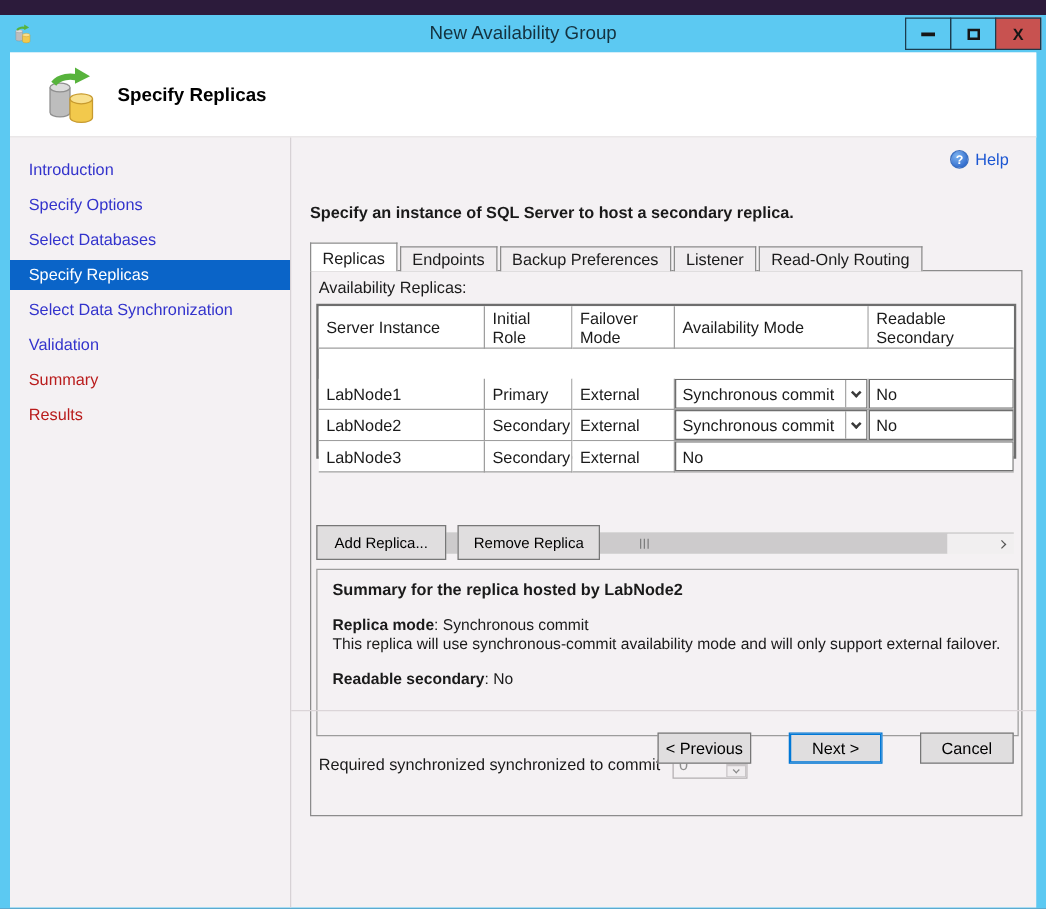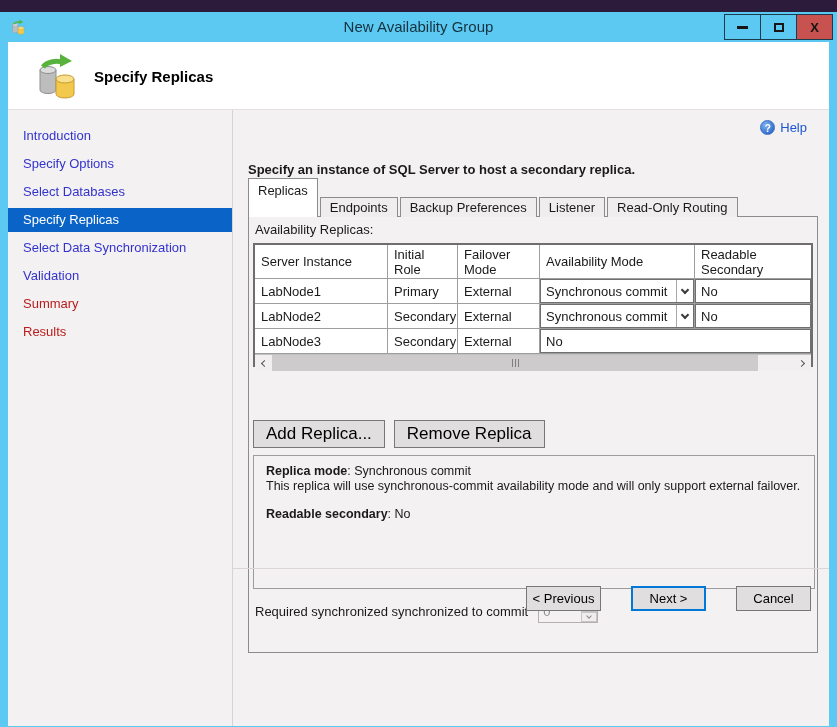--- a/index.html
+++ b/index.html
@@ -47,29 +47,29 @@
   .help-badge { width:15px; height:15px; border-radius:50%；; border-radius:50%;
     background:radial-gradient(circle at 35% 30%, #7db4f0, #1b56c2); color:#fff;
     font-size:10px; font-weight:bold; text-align:center; line-height:15px;
     border:1px solid #3a6fc0; }
   .instruction { position:absolute; left:15px; top:52px; font-weight:bold; }
 
   .tabstrip { position:absolute; left:15px; top:84px; height:23px; display:flex;
     align-items:flex-end; z-index:2; }
   .tab { height:20px; padding:2px 9px 0; border:1px solid #8c8c8c; border-bottom:none;
     background:#f0edef; margin-right:2px; white-space:nowrap; cursor:default; }
-  .tab.active { height:39px; padding-top:4px; background:#ffffff; }
+  .tab.active { height:23px; padding-top:4px; background:#ffffff; }
 
   .panel { position:absolute; left:15px; top:106px; width:570px; height:437px;
     border:1px solid #8c8c8c; }
   .avail-label { position:absolute; left:6px; top:5px; }
 
   
   .grid-box { position:absolute; left:4px; top:26px; width:560px; height:124px;
-    border:2px solid #6e6e6e; background:#ffffff; display:flex; flex-direction:column; }
+    border:2px solid #6e6e6e; background:#ffffff; display:flex; flex-direction:column;gap:24px; }
   .g-row { display:flex; flex:0 0 auto; }
   .g-cell { border-right:1px solid #9e9e9e; border-bottom:1px solid #9e9e9e;
     display:flex; align-items:center; padding-left:6px; overflow:hidden; white-space:nowrap;
     background:#fff; }
   .g-head .g-cell { white-space:pre-line; line-height:15px; height:34px; }
   .g-body .g-cell { height:25px; }
   .c0 { flex:0 0 133px; } .c1 { flex:0 0 70px; } .c2 { flex:0 0 82px; }
   .c3 { flex:0 0 155px; padding:0 !important; } .c4 { flex:1 1 auto; border-right:none; padding:0 !important; }
   .combo { width:100%; height:100%; border:1px solid #6f6f6f; background:#fff;
     display:flex; align-items:center; }
@@ -86,21 +86,21 @@
   .sb-btn { flex:0 0 17px; display:flex; align-items:center; justify-content:center; background:#f1eff0; }
   .sb-ch { width:5px; height:5px; border-right:1px solid #555; border-bottom:1px solid #555; }
   .sb-ch.left { transform:rotate(135deg); margin-left:2px; }
   .sb-ch.right { transform:rotate(-45deg); margin-right:2px; }
   .sb-thumb { flex:0 0 486px; background:#cdcbcc; display:flex; align-items:center; justify-content:center; }
   .sb-grip { width:1px; height:8px; background:#7e7e7e; box-shadow:3px 0 0 #7e7e7e, -3px 0 0 #7e7e7e; }
   .sb-track { flex:1 1 auto; background:#f1eff0; }
 
   .grid-btns { position:absolute; left:4px; top:203px; display:flex; gap:9px; }
   .btn { min-width:104px; height:28px; padding:0 12px; background:#e0dedf;
-    border:1px solid #777777; font-family:inherit; font-size:17px; color:#000; cursor:default; }
+    border:1px solid #777777; font-family:inherit; font-size:12px; color:#000; cursor:default; }
 
   .summary-box { position:absolute; left:4px; top:238px; width:562px; height:134px;
     border:1px solid #9c9c9c; padding:8px 12px; font-size:12.5px; line-height:15px; }
   .sum-title { font-weight:bold; font-size:13px; margin-bottom:14px; }
   .sum-para { margin-bottom:13px; }
   .b { font-weight:bold; }
 
   .quorum { position:absolute; left:6px; top:383px; display:flex; align-items:center; gap:10px; }
   .spin { width:60px; height:23px; border:1px solid #b3aeb1; background:#f4f1f3; display:flex; }
   .spin-val { flex:1; color:#8f8f8f; padding:3px 0 0 4px; }
@@ -269,20 +269,21 @@
               </div>
           </div>
         </div>
 
         <div class="grid-btns">
           <button class="btn">Add Replica...</button>
           <button class="btn">Remove Replica</button>
         </div>
 
         <div class="summary-box">
+          <div class="sum-title">Summary for the replica hosted by LabNode2</div>
           <div class="sum-para">
             <span class="b">Replica mode</span><span>: Synchronous commit</span><br>
             <span>This replica will use synchronous-commit availability mode and will only support external failover.</span>
           </div>
           <div class="sum-para">
             <span class="b">Readable secondary</span><span>: No</span><br>
           </div>
         </div>
 
         <div class="quorum">

